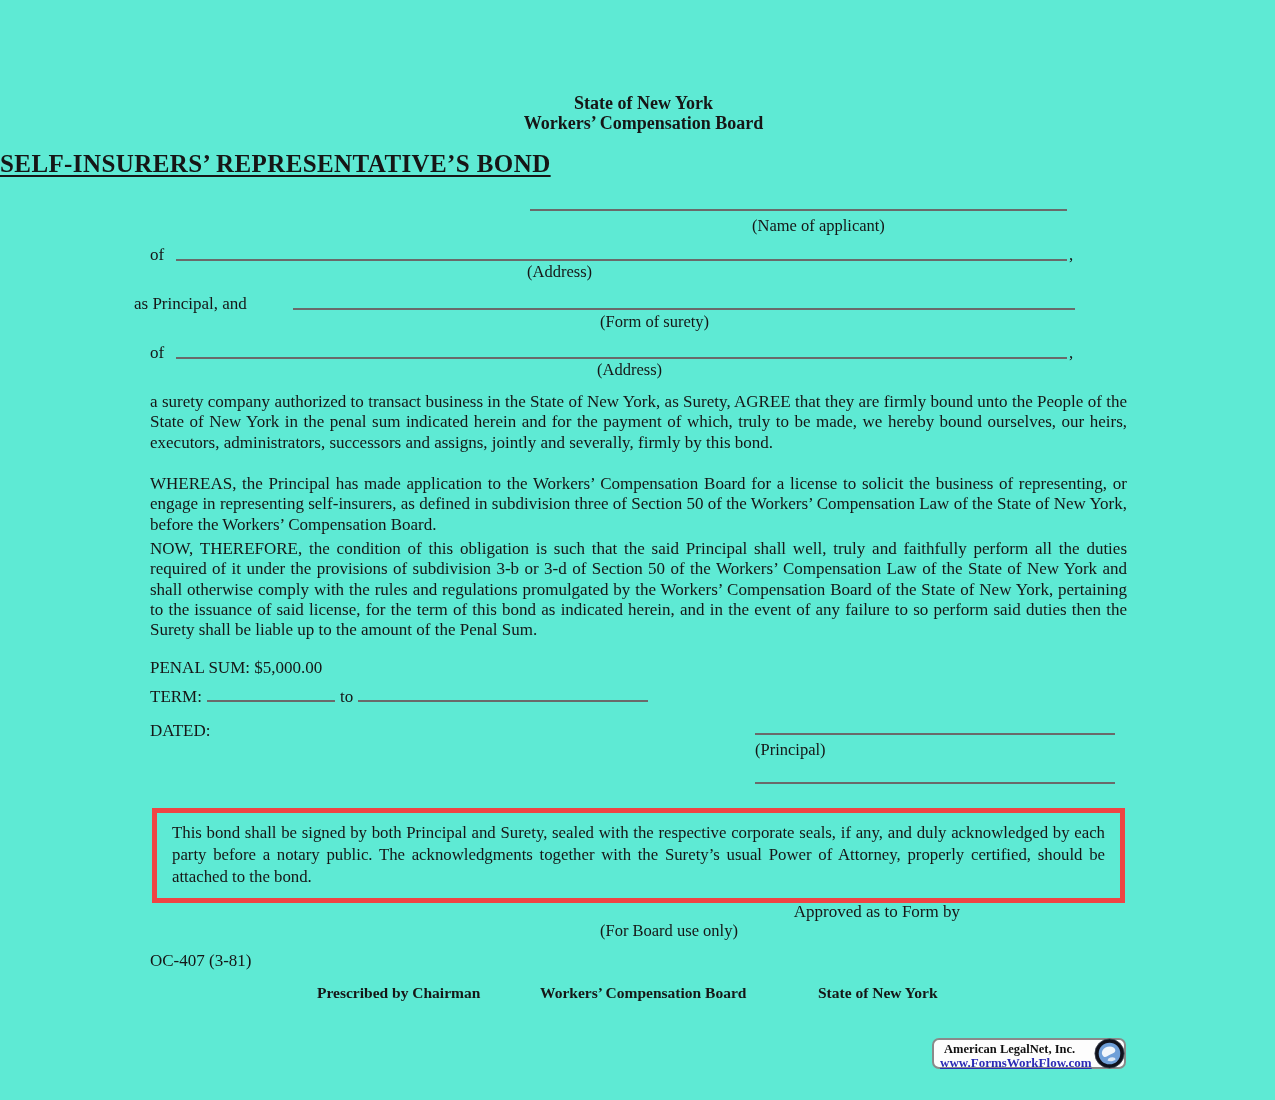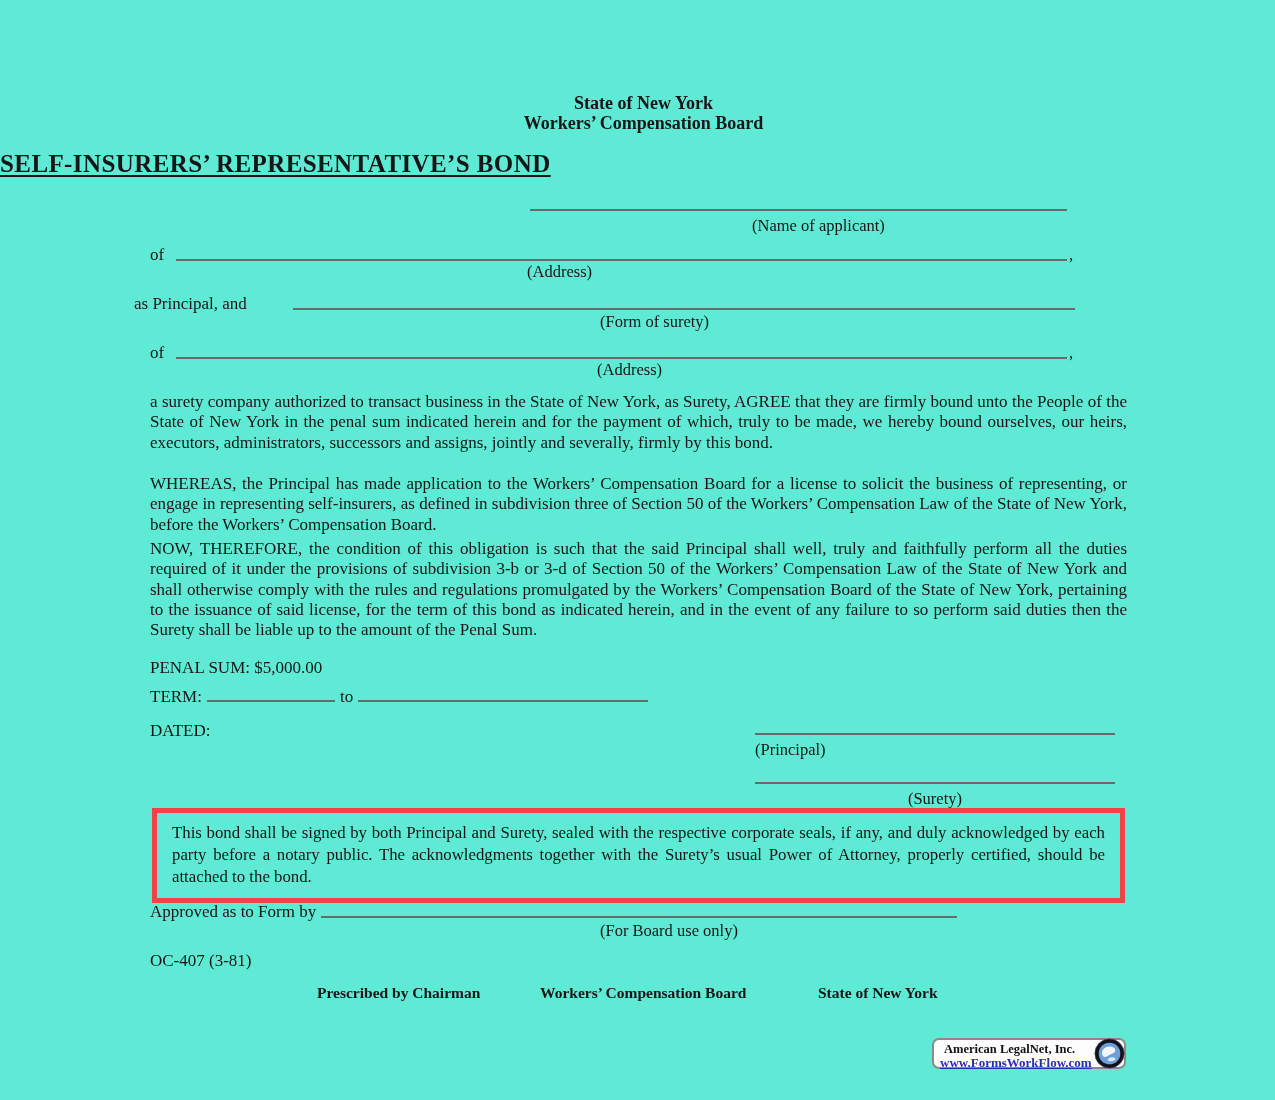--- a/index.html
+++ b/index.html
@@ -65,20 +65,21 @@
     border-bottom: 2px solid #6a6a6a;
     height: 13px;
     margin: 0 5px;
     vertical-align: baseline;
   }
   .flexrow {
     position: absolute;
     display: flex;
     align-items: flex-end;
     font-size: 17px;
+    flex-direction: column;
   }
   .flexrow .fline {
     flex: 1;
     border-bottom: 2px solid #6a6a6a;
     height: 0;
     margin: 0 3px 4px 5px;
   }
   .noticebox {
     position: absolute;
     left: 152px;
@@ -169,21 +170,20 @@
   <div class="txt" style="left:150px; top:687px">
     <span>TERM:</span><span class="tline" style="width:128px"></span><span>to</span><span class="tline" style="width:290px"></span>
   </div>
 
   <div class="txt" style="left:150px; top:721px">DATED:</div>
 
   <div class="fill" style="left:755px; top:733px; width:360px"></div>
   <div class="lbl" style="left:755px; top:740px; width:360px; text-align:left">(Principal)</div>
 
   <div class="fill" style="left:755px; top:782px; width:360px"></div>
-  <div class="lbl" style="left:755px; top:789px; width:360px; text-align:center">(Surety)</div>
 
   <div class="noticebox">
     <span>This bond shall be signed by both Principal and Surety, sealed with the respective corporate seals, if any, and duly acknowledged by each party before a notary public.  The acknowledgments together with the Surety’s usual Power of Attorney, properly certified, should be attached to the bond.</span>
   </div>
 
   <div class="flexrow" style="left:150px; top:902px; width:810px">
     <span>Approved as to Form by</span>
     <div class="fline"></div>
   </div>
   <div class="lbl" style="left:600px; top:921px">(For Board use only)</div>

